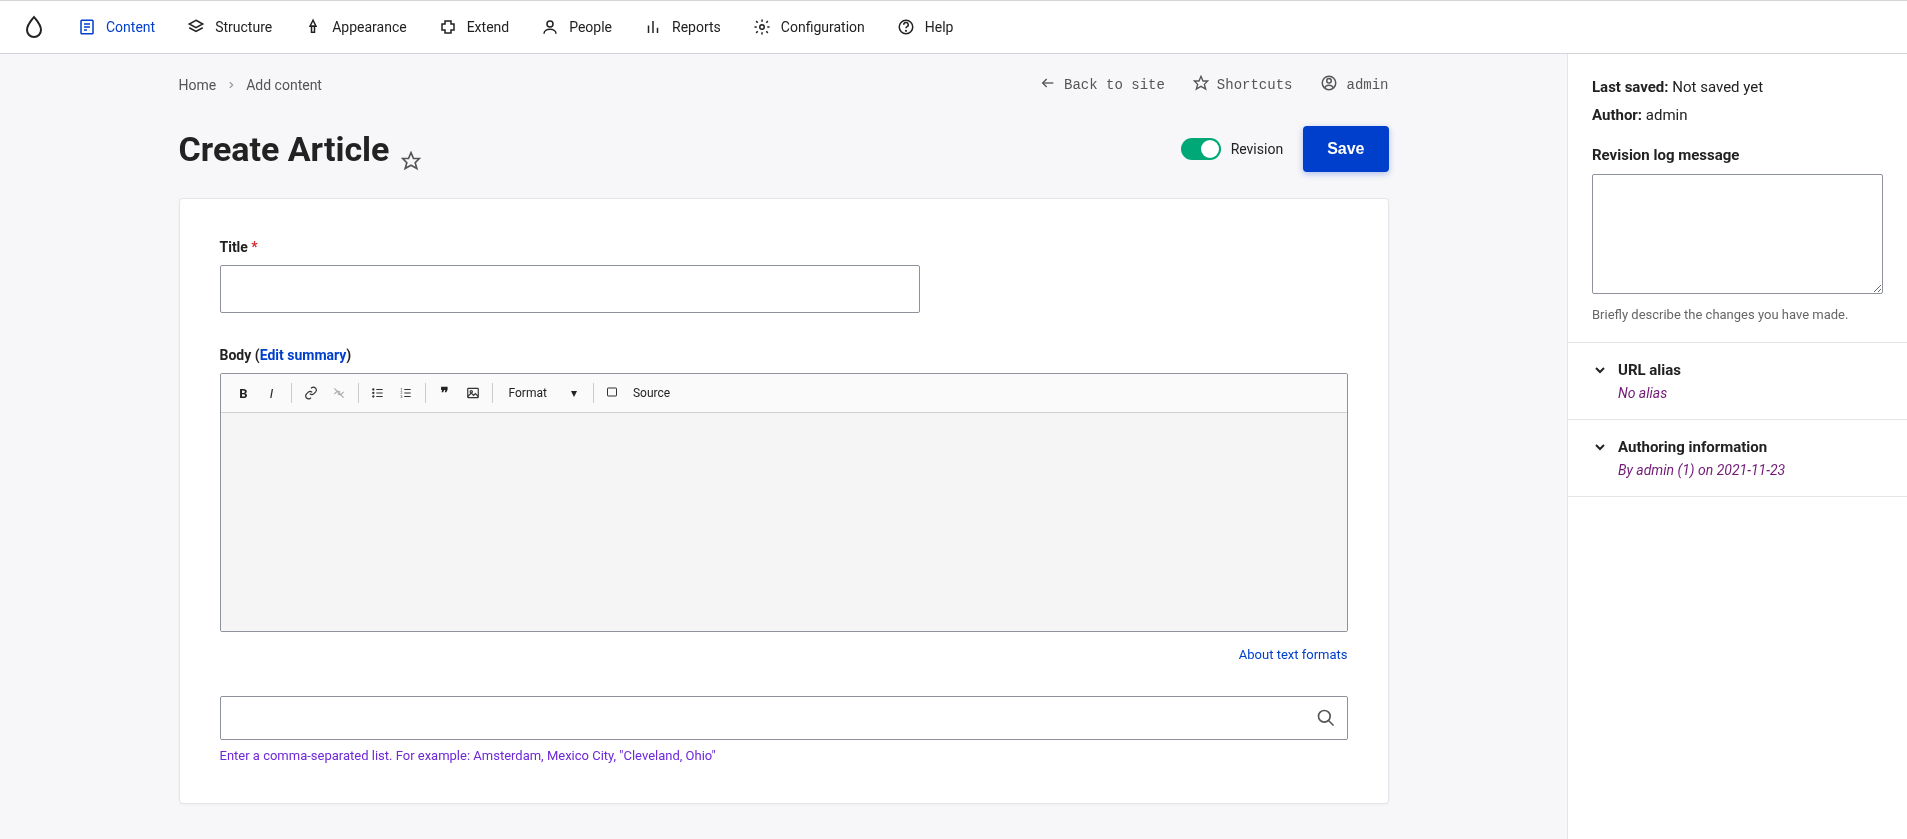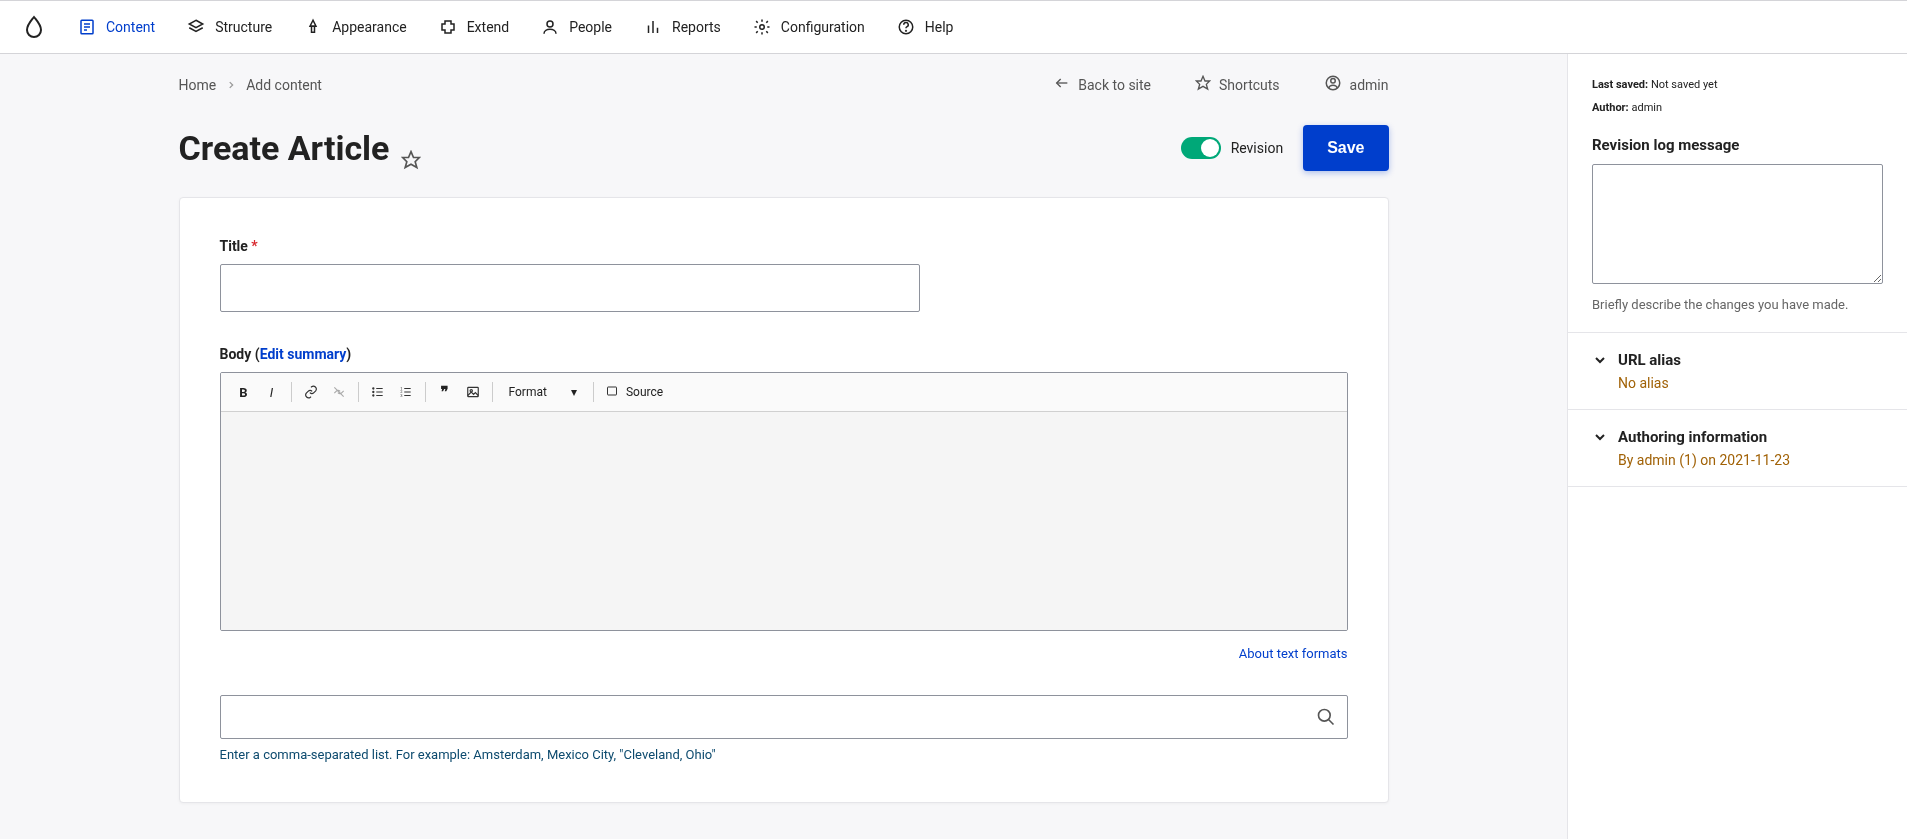--- a/index.html
+++ b/index.html
@@ -10,21 +10,21 @@
 .toolbar-item.active { color: #003ecc; }
 .toolbar-item.active svg { stroke: #003ecc; }
 .toolbar-icon { width: 18px; height: 18px; display: flex; align-items: center; justify-content: center; }
 .page-wrapper { display: flex; background: #f7f7f9; min-height: calc(100vh - 54px); }
 .main-content { flex: 1; padding: 0 0 40px 0; }
 .content-inner { max-width: 1290px; margin: 0 auto; padding: 0 40px; }
 .breadcrumb-bar { display: flex; justify-content: space-between; align-items: center; padding: 20px 0; font-size: 14px; color: #555; }
 .breadcrumb { display: flex; align-items: center; gap: 10px; }
 .breadcrumb-item { color: #555; }
 .breadcrumb-sep { color: #999; }
-.util-links { display: flex; gap: 44px; }
+.util-links { display: flex; gap: 28px; font-family: Liberation Mono, monospace; }
 .util-link { display: flex; align-items: center; gap: 8px; color: #555; cursor: pointer; }
 .header-row { display: flex; justify-content: space-between; align-items: center; padding: 10px 0 26px 0; }
 .page-title { display: flex; align-items: center; gap: 12px; font-size: 34px; font-weight: 700; color: #222; }
 .star-icon { width: 20px; height: 20px; cursor: pointer; }
 .header-actions { display: flex; align-items: center; gap: 20px; }
 .toggle-wrapper { display: flex; align-items: center; gap: 10px; }
 .toggle { width: 40px; height: 22px; background: #00a878; border-radius: 11px; position: relative; cursor: pointer; }
 .toggle-knob { position: absolute; right: 2px; top: 2px; width: 18px; height: 18px; background: #fff; border-radius: 50%; }
 .save-btn { background: #003ecc; color: #fff; border: none; border-radius: 4px; padding: 14px 24px; font-size: 16px; font-weight: 600; cursor: pointer; box-shadow: 0 2px 6px rgba(0,62,204,0.3); }
 .form-card { background: #fff; border: 1px solid #e5e5e9; border-radius: 4px; padding: 40px; box-shadow: 0 1px 3px rgba(0,0,0,0.04); }
@@ -32,39 +32,39 @@
 .field-label { font-weight: 700; font-size: 14px; margin-bottom: 10px; display: block; }
 .required-mark { color: #d8292f; }
 .text-input { width: 100%; max-width: 700px; height: 48px; border: 1px solid #8e929c; border-radius: 2px; padding: 0 14px; font-size: 15px; }
 .body-label { }
 .edit-summary { color: #003ecc; cursor: pointer; }
 .editor-wrap { border: 1px solid #8e929c; border-radius: 2px; overflow: hidden; }
 .editor-toolbar { display: flex; align-items: center; padding: 6px 10px; border-bottom: 1px solid #d0d0d0; background: #fafafa; gap: 2px; }
 .tb-btn { width: 26px; height: 26px; display: flex; align-items: center; justify-content: center; cursor: pointer; font-size: 13px; }
 .tb-sep { width: 1px; height: 20px; background: #ccc; margin: 0 4px; }
 .tb-format { display: flex; align-items: center; gap: 24px; padding: 0 10px; font-size: 12px; cursor: pointer; }
-.tb-source { display: flex; align-items: center; gap: 8px; font-size: 12px; cursor: pointer; padding: 0 6px; }
+.tb-source { display: flex; align-items: center; gap: 15px; font-size: 12px; cursor: pointer; padding: 0 6px; }
 .editor-body { height: 218px; background: #f5f5f5; }
 .about-formats { text-align: right; margin-top: 14px; }
 .about-formats a { color: #003ecc; font-size: 13px; cursor: pointer; }
 .tags-wrap { position: relative; }
 .tags-input { width: 100%; max-width: 1180px; height: 44px; border: 1px solid #8e929c; border-radius: 2px; padding: 0 44px 0 14px; font-size: 15px; }
 .tags-search-icon { position: absolute; right: 12px; top: 50%; transform: translateY(-50%); width: 20px; height: 20px; }
-.field-help { font-size: 13px; color: #0c4a6e; margin-top: 8px; }
+.field-help { font-size: 13px; color: #6d28d9; margin-top: 8px; }
 aside.sidebar { width: 340px; background: #fff; border-left: 1px solid #e5e5e9; padding: 24px 24px 0 24px; }
-.meta-row { font-size: 11px; margin-bottom: 10px; }
+.meta-row { font-size: 15px; margin-bottom: 10px; }
 .meta-row strong { font-weight: 700; }
 .revision-label { font-weight: 700; font-size: 15px; margin-top: 22px; margin-bottom: 10px; }
 .revision-textarea { width: 100%; height: 120px; border: 1px solid #8e929c; border-radius: 2px; resize: both; padding: 10px; font-family: inherit; font-size: 14px; }
 .revision-help { font-size: 13px; color: #666; margin-top: 10px; }
 .sidebar-section { border-top: 1px solid #e5e5e9; margin-left: -24px; margin-right: -24px; padding: 18px 24px; margin-top: 20px; }
 .sidebar-section + .sidebar-section { margin-top: 0; }
 .sidebar-section-header { display: flex; align-items: center; gap: 10px; cursor: pointer; }
 .sidebar-section-title { font-weight: 700; font-size: 15px; }
-.sidebar-section-sub { font-size: 14px; color: #a16207; margin-left: 26px; margin-top: 6px; }
+.sidebar-section-sub { font-size: 14px; color: #701a75; margin-left: 26px; margin-top: 6px; font-style: italic; }
 .chevron { display: inline-flex; }
 .bottom-border { border-bottom: 1px solid #e5e5e9; margin-left: -24px; margin-right: -24px; }
 </style>
 </head>
 <body>
 
 <div class="toolbar">
   <div class="toolbar-logo">
     <svg width="24" height="24" viewBox="0 0 24 24" fill="none" stroke="#222" stroke-width="2">
         <path d="M12 2 C8 7 5 10 5 15 a7 7 0 0 0 14 0 c0-5-3-8-7-13z"></path>

